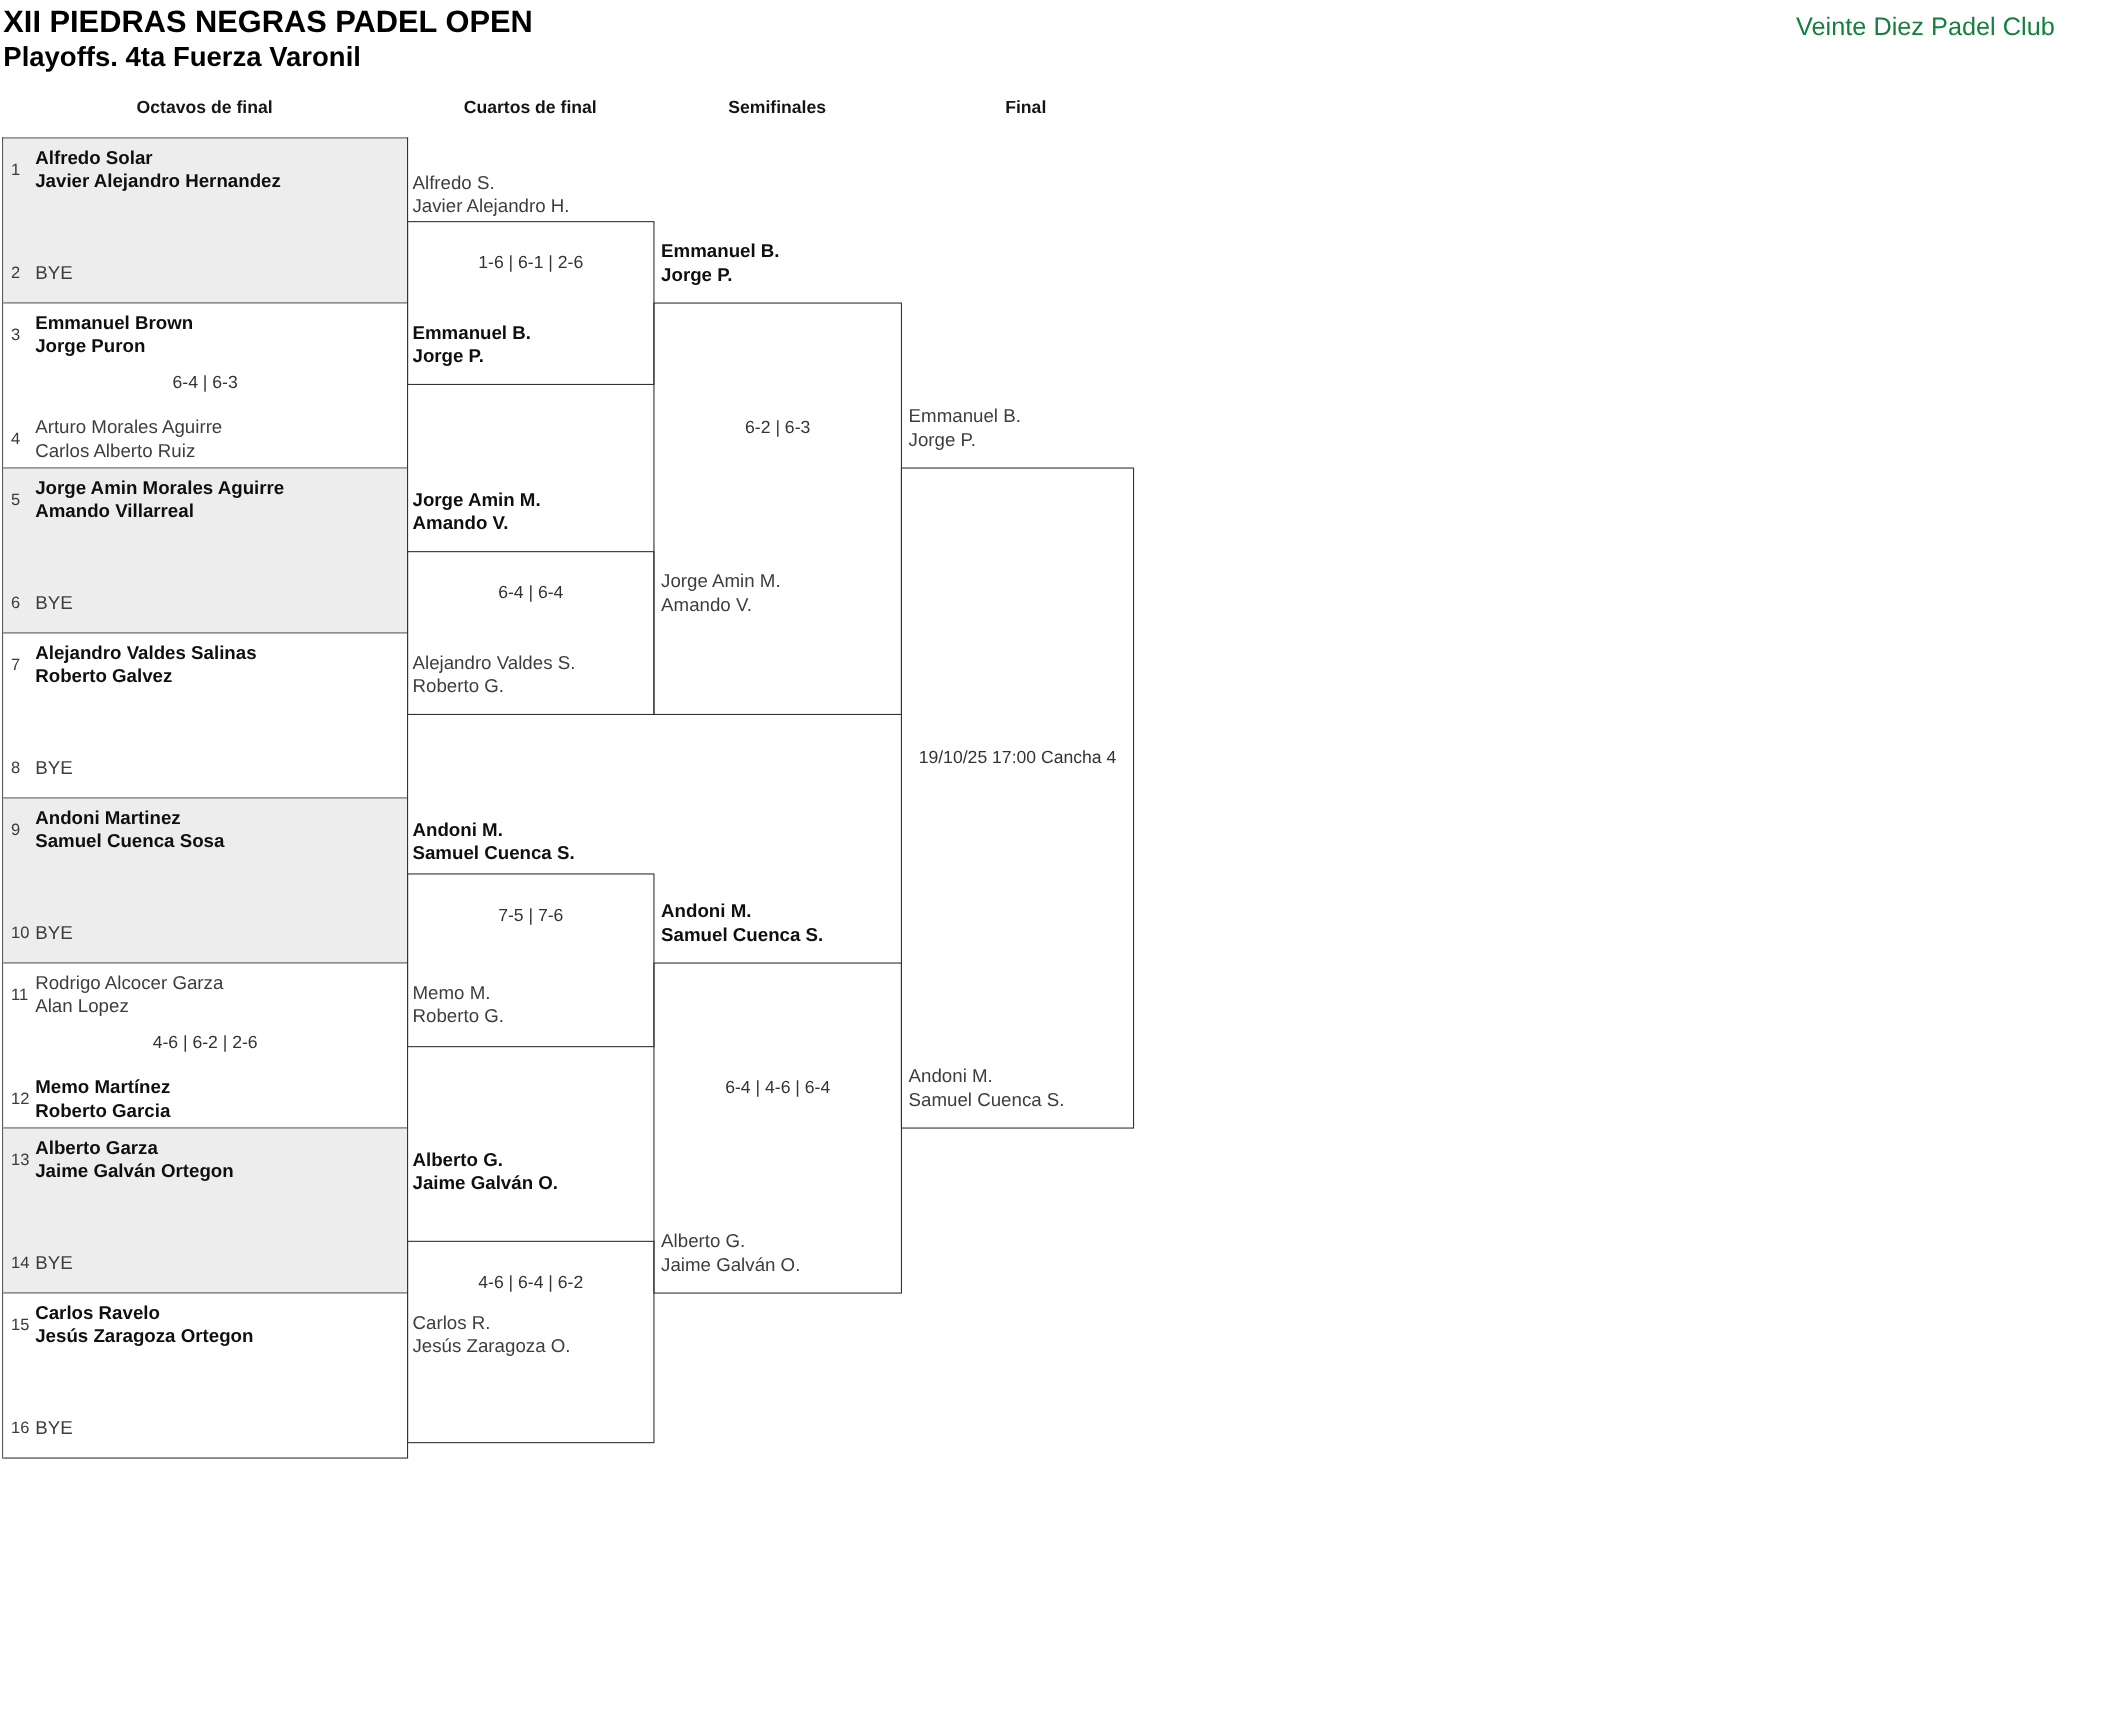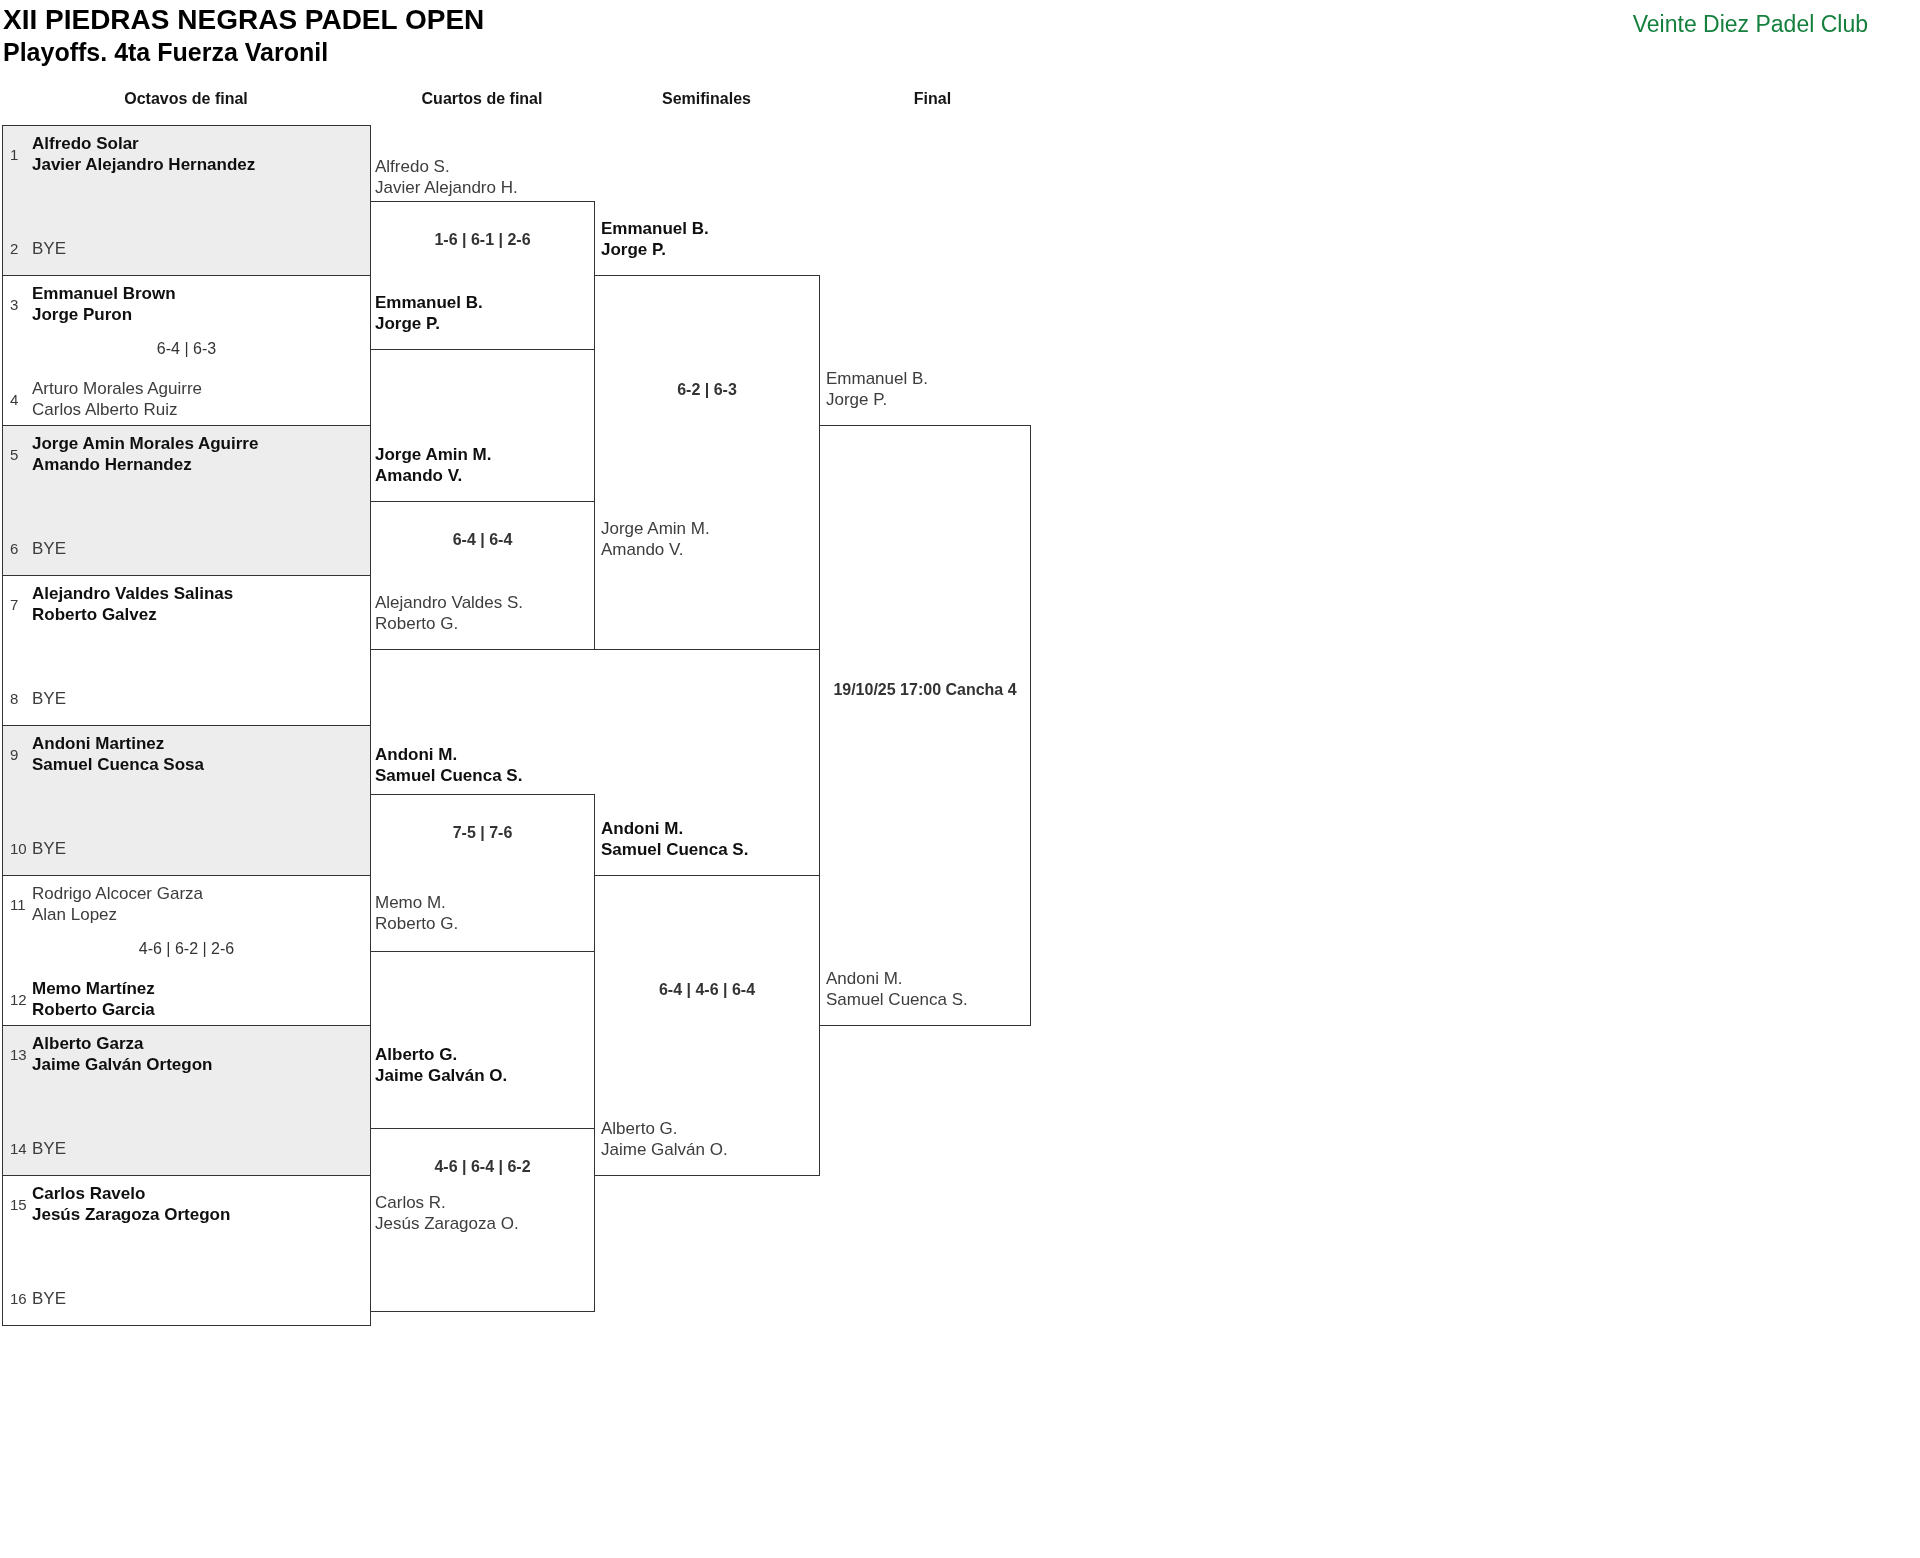--- a/index.html
+++ b/index.html
@@ -17,21 +17,21 @@
   .slot{position:absolute;left:7px;right:8px;display:flex;align-items:center;}
   .slot.top{top:7px;}
   .slot.bot{bottom:5px;}
   .slot.bot.bye{bottom:16px;}
   .seed{flex:none;width:22px;font-size:15px;color:#3a3a3a;}
   .team{font-size:17px;line-height:21px;}
   .w{font-weight:700;color:#0f0f0f;}
   .l{font-weight:400;color:#3d3d3d;}
   .rscore{position:absolute;left:0;right:0;top:64px;text-align:center;font-size:16px;color:#333;}
   
-  .match{position:absolute;box-sizing:border-box;border:1px solid #333;font-weight:bold;}
+  .match{position:absolute;box-sizing:border-box;border:1px solid #333;}
   .mscore{position:absolute;left:0;right:0;text-align:center;font-size:16px;line-height:21px;color:#333;}
   
   .pt{position:absolute;width:218px;font-size:17px;line-height:21px;}
 </style>
 </head>
 <body>
 
 <div class="page">
 
   <div class="title">XII PIEDRAS NEGRAS PADEL OPEN</div>
@@ -78,21 +78,21 @@
           <div>Carlos Alberto Ruiz</div>
         </div>
       </div>
     </div>
 
     <div class="r1box shaded">
       <div class="slot top">
         <span class="seed">5</span>
         <div class="team w">
           <div>Jorge Amin Morales Aguirre</div>
-          <div>Amando Hernandez</div>
+          <div>Amando Villarreal</div>
         </div>
       </div>
       <div class="rscore"></div>
       <div class="slot bot bye">
         <span class="seed">6</span>
         <div class="team l">
           <div>BYE</div>
         </div>
       </div>
     </div>

